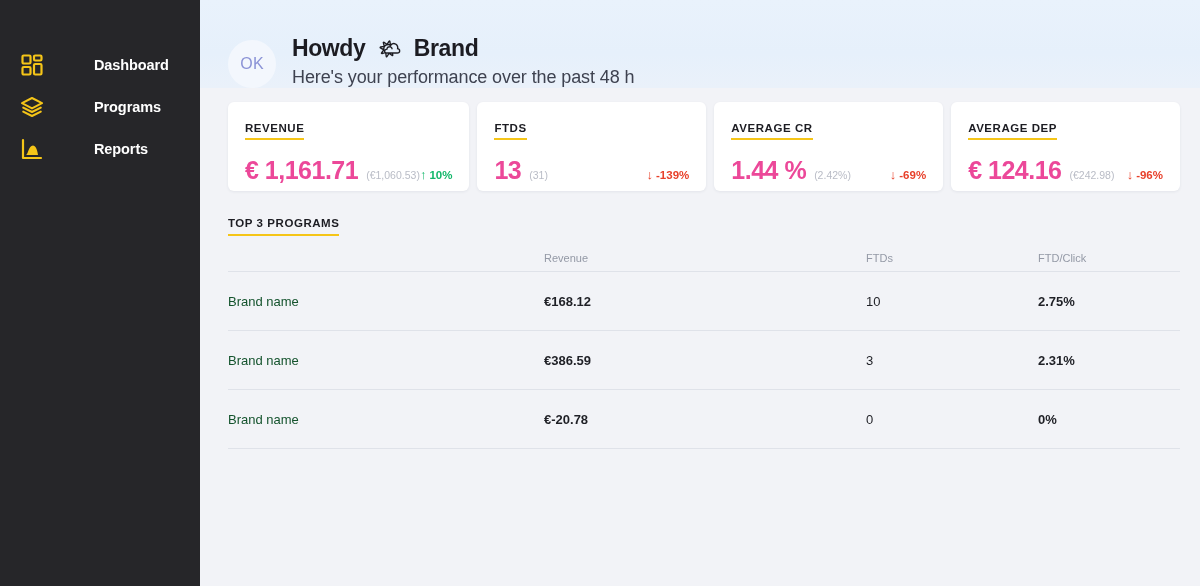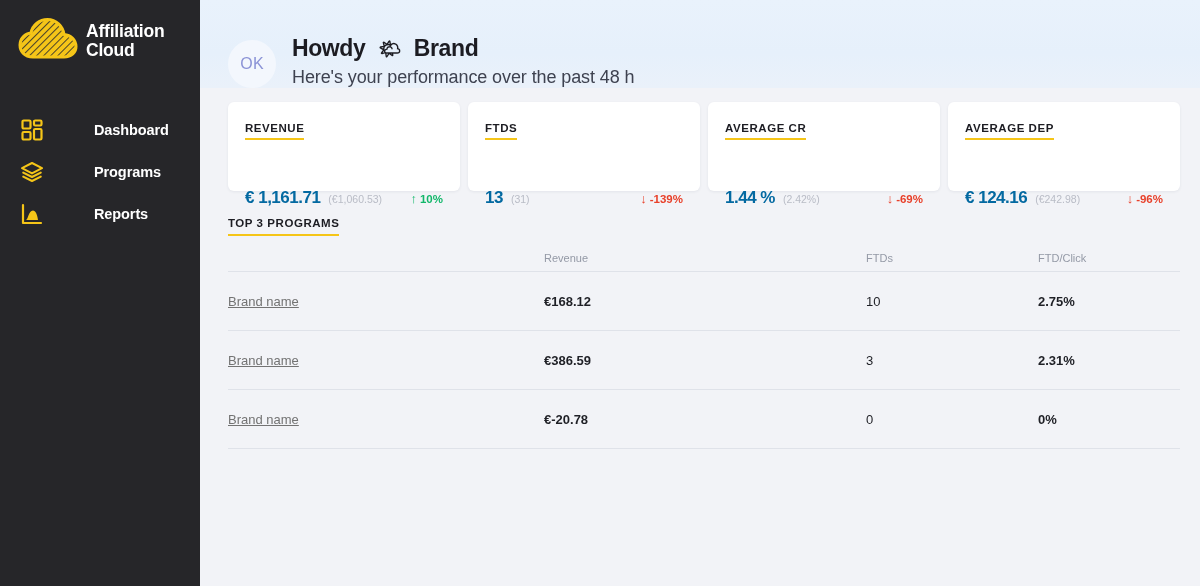--- a/index.html
+++ b/index.html
@@ -72,23 +72,22 @@
   .card-title {
     font-size: 11.5px; font-weight: bold; color: #1c1c22;
     letter-spacing: 0.55px; display: inline-block;
     border-bottom: 2.5px solid #f5c518; padding-bottom: 4px;
   }
   .card-row {
     display: flex; align-items: baseline;
     margin-top: 16px; width: 100%;
   }
   .card-value {
-    font-size: 17px; font-weight: bold; color: #0369a1; letter-spacing: -0.5px;
+    font-size: 25px; font-weight: bold; color: #ec4899; letter-spacing: -0.5px;
     white-space: nowrap;
-    margin-top: 32px;
   }
   .card-sub {
     font-size: 10.5px; color: #b9bcc6; margin-left: 8px; white-space: nowrap;
   }
   .card-delta {
     margin-left: auto; font-size: 11.5px; font-weight: bold;
     display: flex; align-items: center; gap: 3px; white-space: nowrap;
   }
   .card-delta.up { color: #12b76a; }
   .card-delta.down { color: #e8402a; }
@@ -106,53 +105,36 @@
     font-size: 11px; font-weight: normal; color: #9499a6;
     text-align: left; padding: 0 0 7px 0;
     border-bottom: 1px solid #dfe2e9;
   }
   tbody td {
     font-size: 13px; color: #1f2026;
     padding: 22px 0 21px 0;
     border-bottom: 1px solid #dfe2e9;
     vertical-align: middle;
   }
-  tbody td.name { color: #737373; text-decoration: underline; }
+  tbody td.name { color: #14532d; }
   tbody td.num { font-weight: normal; }
   tbody td.rev { font-weight: bold; }
   tbody td.ratio { font-weight: bold; }
   .col-name { width: 316px; }
   .col-rev  { width: 322px; }
   .col-ftds { width: 172px; }
   .col-fpc  { width: 142px; }
 </style>
 </head>
 <body>
 
 <div class="app">
 
   <aside class="sidebar">
 
-    <div class="brand">
-      <div class="brand-logo">
-        <svg width="62" height="48" viewBox="0 0 62 48" aria-hidden="true">
-          <defs>
-            <pattern id="hatch" width="5" height="5" patternTransform="rotate(45)" patternUnits="userSpaceOnUse">
-              <rect width="5" height="5" fill="#f5c518"></rect>
-              <line x1="0" y1="0" x2="0" y2="5" stroke="#2b2b2e" stroke-width="1.7"></line>
-            </pattern>
-          </defs>
-          <path d="M15 40 C6 40 2 34 2 28 C2 21.5 7 16.5 13 16 C14.5 8 21.5 2.5 29.5 2.5 C38 2.5 45 9 46 17.5 C53 18 58 23 58 29.5 C58 35.5 53.5 40 46 40 Z" fill="url(#hatch)" stroke="#f5c518" stroke-width="3" stroke-linejoin="round"></path>
-        </svg>
-      </div>
-      <div class="brand-text">
-        <div>Affiliation</div>
-        <div>Cloud</div>
-      </div>
-    </div>
 
     <nav class="nav">
 
       <div class="nav-item">
         <span class="nav-icon">
           <svg width="24" height="24" viewBox="0 0 24 24" aria-hidden="true">
             <rect x="2.5" y="2.5" width="8" height="8" rx="1.2" fill="none" stroke="#f5c518" stroke-width="2.2"></rect>
             <rect x="14" y="2.5" width="7.5" height="5" rx="1.2" fill="none" stroke="#f5c518" stroke-width="2.2"></rect>
             <rect x="2.5" y="14" width="8" height="7.5" rx="1.2" fill="none" stroke="#f5c518" stroke-width="2.2"></rect>
             <rect x="14" y="11" width="7.5" height="10.5" rx="1.2" fill="none" stroke="#f5c518" stroke-width="2.2"></rect>

